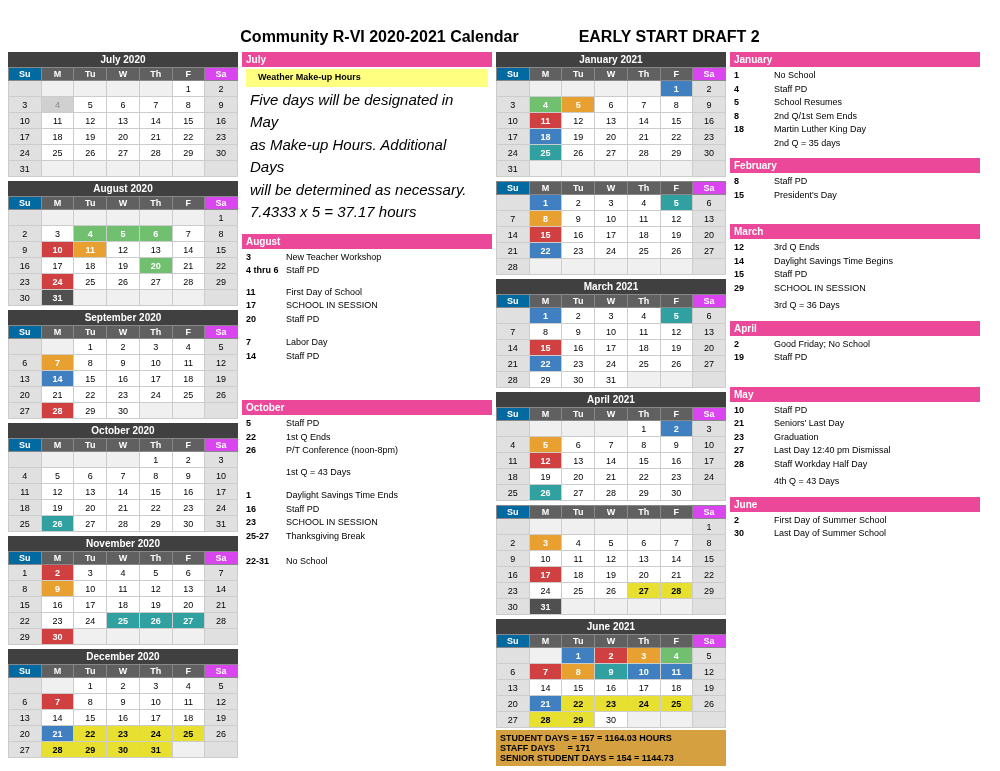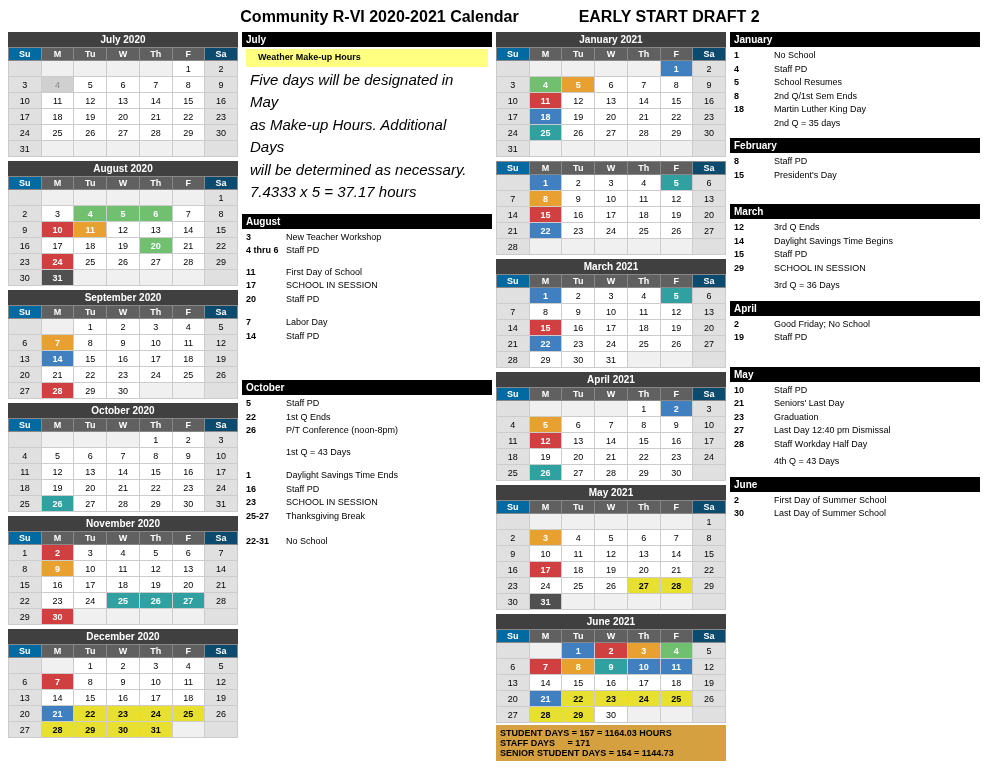--- a/index.html
+++ b/index.html
@@ -1,18 +1,18 @@
 <!DOCTYPE html>
 <html><head>
   <meta charset="utf-8">
   <style>
     * { box-sizing: border-box; margin: 0; padding: 0; }
     body { font-family: Arial, sans-serif; font-size: 10px; background: #fff; width: 1000px; }
     .page { width: 1000px; padding: 8px; }
-    .main-title { text-align: left; font-size: 16px; font-weight: bold; margin-bottom: 6px; display: flex; justify-content: center; gap: 60px; }
+    .main-title { text-align: left; font-size: 16px; font-weight: bold; margin-bottom: 6px; display: flex; justify-content: center; gap: 60px; margin-top: 20px; }
     .content { display: flex; gap: 4px; }
     .col-calendar { width: 230px; }
     .col-notes { width: 250px; }
     .col-calendar2 { width: 230px; }
     .col-notes2 { width: 250px; }
 
     
     .month-block { margin-bottom: 4px; }
     .month-header { background: #404040; color: #fff; text-align: center; font-weight: bold; font-size: 10px; padding: 2px; }
     .cal-table { width: 100%; border-collapse: collapse; }
@@ -23,32 +23,32 @@
     .cal-table td.highlight-green { background: #70c070; color: #fff; font-weight: bold; }
     .cal-table td.highlight-orange { background: #e8a030; color: #fff; font-weight: bold; }
     .cal-table td.highlight-red { background: #d04040; color: #fff; font-weight: bold; }
     .cal-table td.highlight-blue { background: #4080c0; color: #fff; font-weight: bold; }
     .cal-table td.highlight-yellow { background: #e8e030; font-weight: bold; }
     .cal-table td.highlight-dark { background: #505050; color: #fff; font-weight: bold; }
     .cal-table td.highlight-teal { background: #30a0a0; color: #fff; font-weight: bold; }
 
     
     .notes-block { margin-bottom: 6px; min-height: 60px; }
-    .notes-header { background: #000000; color: #fff; font-weight: bold; font-size: 10px; padding: 2px 4px; }
+    .notes-header { background: #ec4899; color: #fff; font-weight: bold; font-size: 10px; padding: 2px 4px; }
     .notes-content { font-size: 9px; padding: 2px 4px; line-height: 1.5; }
     .notes-content .note-row { display: flex; gap: 4px; }
     .notes-content .note-date { min-width: 36px; font-weight: bold; }
     .notes-content .note-text { flex: 1; }
 
     
     .totals-box { background: #d4a040; font-size: 9px; padding: 3px 4px; margin-top: 2px; font-weight: bold; }
 
     
     .cal-table th.su { background: #0369a1; }
-    .cal-table th.sa { background: #0c4a6e; }
+    .cal-table th.sa { background: #d946ef; }
     .cal-table td.su { background: #e0e0e0; }
     .cal-table td.sa { background: #e0e0e0; }
   </style>
 </head>
 <body>
 
 <div class="page">
   <div class="main-title">
     <span>Community R-VI 2020-2021 Calendar</span>
     <span>EARLY START DRAFT 2</span>
@@ -812,21 +812,20 @@
                 <td>28</td>
                 <td>29</td>
                 <td>30</td>
                 <td class="sa empty"></td>
               </tr>
         </tbody>
           </table>
       </div>
 
       <div class="month-block">
-        <div class="month-header">May 2021</div>
         <table class="cal-table">
           <tbody>
               <tr>
                 <th class="su">Su</th>
                 <th>M</th>
                 <th>Tu</th>
                 <th>W</th>
                 <th>Th</th>
                 <th>F</th>
                 <th class="sa">Sa</th>

